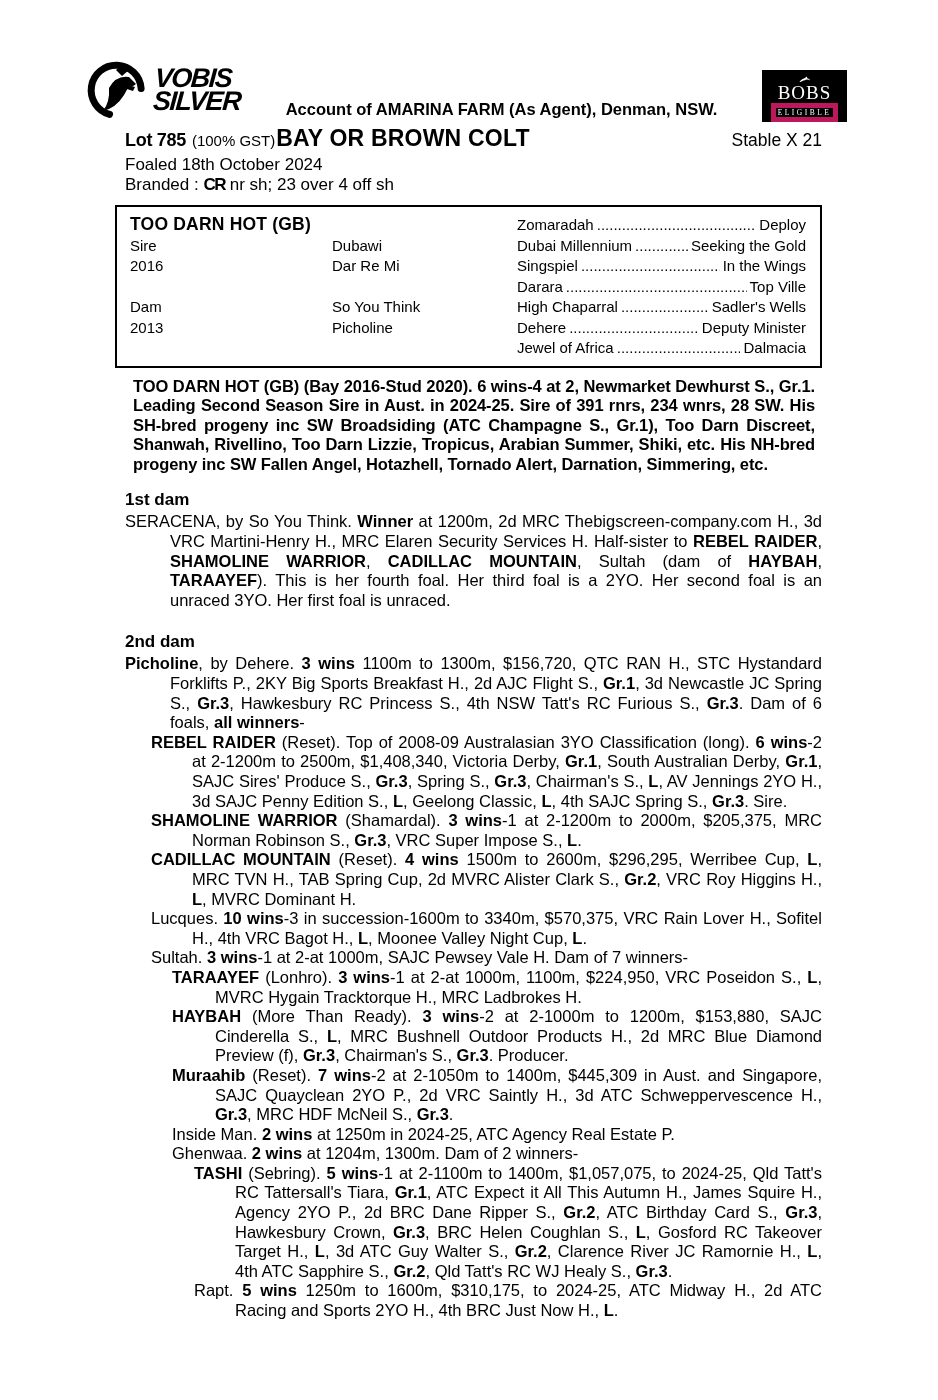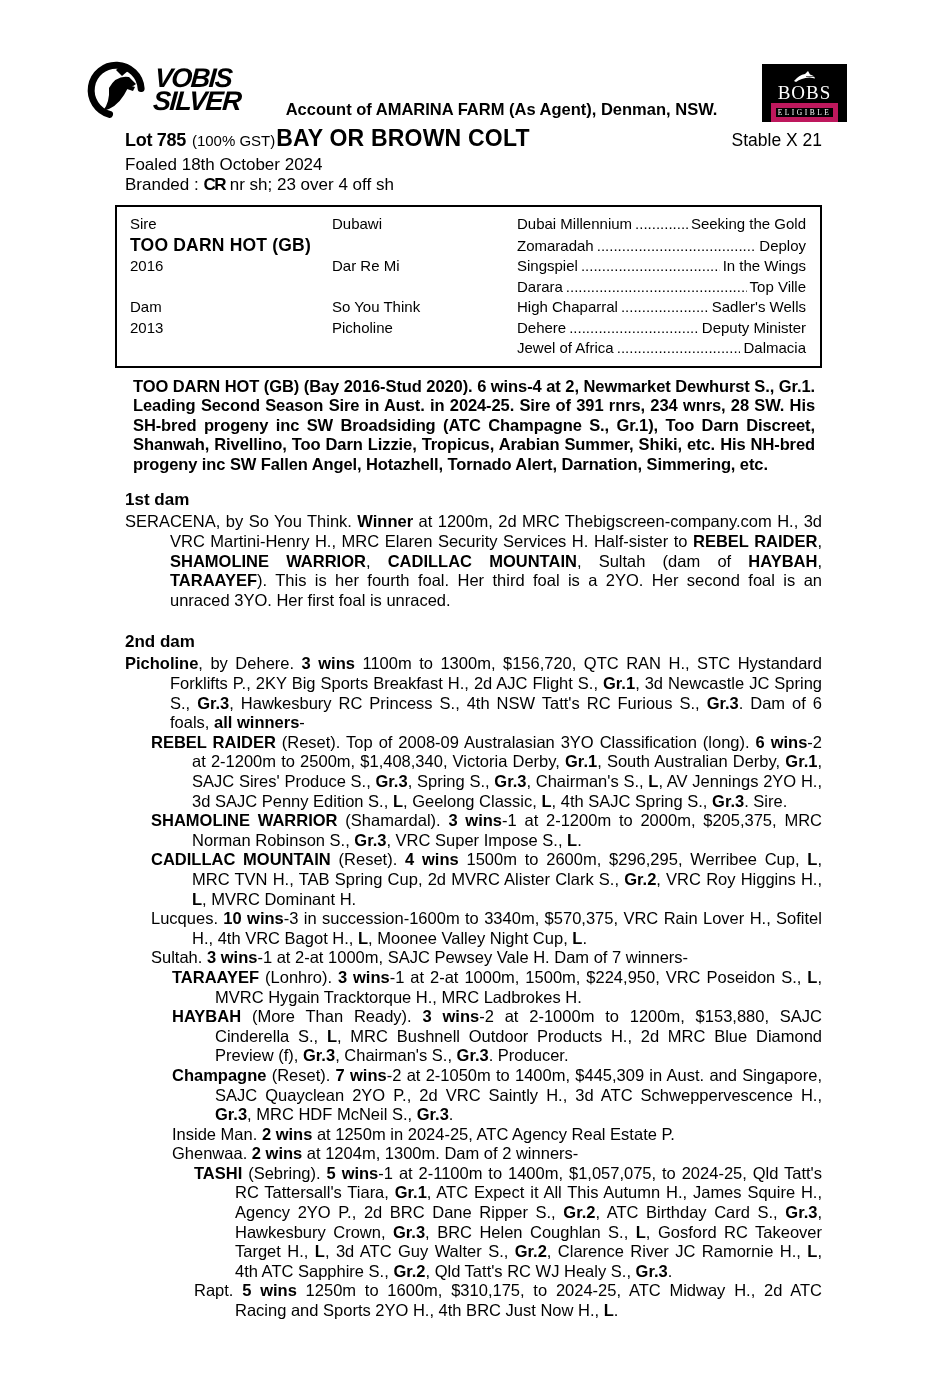--- a/index.html
+++ b/index.html
@@ -8,21 +8,21 @@
     background:#ffffff;color:#000;
     font-family:"Liberation Sans",sans-serif;
     overflow:hidden;box-sizing:border-box;padding-top:58px;
   }
   .content{margin-left:125px;margin-right:116px;}
   
   .header-row{display:flex;align-items:flex-end;}
   .logo{display:flex;align-items:center;gap:5px;margin-left:-40px;}
   .logo-text{font-style:italic;font-weight:bold;font-size:27px;line-height:23px;letter-spacing:-1.5px;transform:skewX(-4deg);}
   .account{flex:1;text-align:center;font-weight:bold;font-size:16.5px;padding-bottom:3px;}
-  .bobs{width:85px;height:58px;background:#000;color:#fff;text-align:center;margin-right:-25px;display:flex;flex-direction:column;align-items:center;justify-content:flex-start;padding-top:6px;box-sizing:border-box;}
+  .bobs{width:85px;height:52px;background:#000;color:#fff;text-align:center;margin-right:-25px;display:flex;flex-direction:column;align-items:center;justify-content:flex-start;padding-top:6px;box-sizing:border-box;}
   .bobs-title{font-family:"Liberation Serif",serif;font-size:19px;line-height:19px;letter-spacing:1px;margin-top:1px;}
   .bobs-sub{font-family:"Liberation Serif",serif;font-size:7.5px;letter-spacing:2.5px;border:5px solid #be185d;padding:0 2px;margin-top:1px;}
   .lot-row{display:flex;align-items:baseline;margin-top:3px;}
   .lot-num{font-weight:bold;font-size:18px;letter-spacing:-0.3px;}
   .gst{font-size:15px;margin:0 1px 0 6px;}
   .colt-title{font-weight:bold;font-size:23px;letter-spacing:0.2px;}
   .lot-spacer{flex:1;}
   .stable{font-weight:normal;font-size:17.5px;}
   .sub-row{display:flex;justify-content:space-between;font-size:17px;margin-top:3px;margin-bottom:10px;flex-direction:column;}
   .brandmark{font-weight:600;letter-spacing:-1.5px;}
@@ -91,35 +91,35 @@
       <span class="stable">Stable X 21</span>
     </div>
 
     <div class="sub-row">
       <span>Foaled 18th October 2024</span>
       <span><span>Branded : </span><span class="brandmark">CR</span><span> nr sh; 23 over 4 off sh</span></span>
     </div>
 
     <div class="ped-table">
       <div class="trow">
+        <div class="tc1 tname">TOO DARN HOT (GB)</div>
+        <div class="tc2"></div>
+        <div class="tc3">
+            <span class="gl">Zomaradah</span>
+            <span class="lead"></span>
+            <span class="gr">Deploy</span>
+          </div>
+      </div>
+      <div class="trow">
         <div class="tc1">Sire</div>
         <div class="tc2">Dubawi</div>
         <div class="tc3">
             <span class="gl">Dubai Millennium</span>
             <span class="lead"></span>
             <span class="gr">Seeking the Gold</span>
-          </div>
-      </div>
-      <div class="trow">
-        <div class="tc1 tname">TOO DARN HOT (GB)</div>
-        <div class="tc2"></div>
-        <div class="tc3">
-            <span class="gl">Zomaradah</span>
-            <span class="lead"></span>
-            <span class="gr">Deploy</span>
           </div>
       </div>
       <div class="trow">
         <div class="tc1">2016</div>
         <div class="tc2">Dar Re Mi</div>
         <div class="tc3">
             <span class="gl">Singspiel</span>
             <span class="lead"></span>
             <span class="gr">In the Wings</span>
           </div>
@@ -170,23 +170,23 @@
       </div>
 
     <h3 class="dam-head two">2nd dam</h3>
     <div>
         <p class="ped lvl0"><span class="b">Picholine</span><span>, by Dehere. </span><span class="b">3 wins</span><span> 1100m to 1300m, $156,720, QTC RAN H., STC Hystandard Forklifts P., 2KY Big Sports Breakfast H., 2d AJC Flight S., </span><span class="b">Gr.1</span><span>, 3d Newcastle JC Spring S., </span><span class="b">Gr.3</span><span>, Hawkesbury RC Princess S., 4th NSW Tatt's RC Furious S., </span><span class="b">Gr.3</span><span>. Dam of 6 foals, </span><span class="b">all winners</span><span>-</span></p>
         <p class="ped lvl1"><span class="b">REBEL RAIDER</span><span> (Reset). Top of 2008-09 Australasian 3YO Classification (long). </span><span class="b">6 wins</span><span>-2 at 2-1200m to 2500m, $1,408,340, Victoria Derby, </span><span class="b">Gr.1</span><span>, South Australian Derby, </span><span class="b">Gr.1</span><span>, SAJC Sires' Produce S., </span><span class="b">Gr.3</span><span>, Spring S., </span><span class="b">Gr.3</span><span>, Chairman's S., </span><span class="b">L</span><span>, AV Jennings 2YO H., 3d SAJC Penny Edition S., </span><span class="b">L</span><span>, Geelong Classic, </span><span class="b">L</span><span>, 4th SAJC Spring S., </span><span class="b">Gr.3</span><span>. Sire.</span></p>
         <p class="ped lvl1"><span class="b">SHAMOLINE WARRIOR</span><span> (Shamardal). </span><span class="b">3 wins</span><span>-1 at 2-1200m to 2000m, $205,375, MRC Norman Robinson S., </span><span class="b">Gr.3</span><span>, VRC Super Impose S., </span><span class="b">L</span><span>.</span></p>
         <p class="ped lvl1"><span class="b">CADILLAC MOUNTAIN</span><span> (Reset). </span><span class="b">4 wins</span><span> 1500m to 2600m, $296,295, Werribee Cup, </span><span class="b">L</span><span>, MRC TVN H., TAB Spring Cup, 2d MVRC Alister Clark S., </span><span class="b">Gr.2</span><span>, VRC Roy Higgins H., </span><span class="b">L</span><span>, MVRC Dominant H.</span></p>
         <p class="ped lvl1"><span>Lucques. </span><span class="b">10 wins</span><span>-3 in succession-1600m to 3340m, $570,375, VRC Rain Lover H., Sofitel H., 4th VRC Bagot H., </span><span class="b">L</span><span>, Moonee Valley Night Cup, </span><span class="b">L</span><span>.</span></p>
         <p class="ped lvl1"><span>Sultah. </span><span class="b">3 wins</span><span>-1 at 2-at 1000m, SAJC Pewsey Vale H. Dam of 7 winners-</span></p>
-        <p class="ped lvl2"><span class="b">TARAAYEF</span><span> (Lonhro). </span><span class="b">3 wins</span><span>-1 at 2-at 1000m, 1500m, $224,950, VRC Poseidon S., </span><span class="b">L</span><span>, MVRC Hygain Tracktorque H., MRC Ladbrokes H.</span></p>
+        <p class="ped lvl2"><span class="b">TARAAYEF</span><span> (Lonhro). </span><span class="b">3 wins</span><span>-1 at 2-at 1000m, 1100m, $224,950, VRC Poseidon S., </span><span class="b">L</span><span>, MVRC Hygain Tracktorque H., MRC Ladbrokes H.</span></p>
         <p class="ped lvl2"><span class="b">HAYBAH</span><span> (More Than Ready). </span><span class="b">3 wins</span><span>-2 at 2-1000m to 1200m, $153,880, SAJC Cinderella S., </span><span class="b">L</span><span>, MRC Bushnell Outdoor Products H., 2d MRC Blue Diamond Preview (f), </span><span class="b">Gr.3</span><span>, Chairman's S., </span><span class="b">Gr.3</span><span>. Producer.</span></p>
-        <p class="ped lvl2"><span class="b">Champagne</span><span> (Reset). </span><span class="b">7 wins</span><span>-2 at 2-1050m to 1400m, $445,309 in Aust. and Singapore, SAJC Quayclean 2YO P., 2d VRC Saintly H., 3d ATC Schweppervescence H., </span><span class="b">Gr.3</span><span>, MRC HDF McNeil S., </span><span class="b">Gr.3</span><span>.</span></p>
+        <p class="ped lvl2"><span class="b">Muraahib</span><span> (Reset). </span><span class="b">7 wins</span><span>-2 at 2-1050m to 1400m, $445,309 in Aust. and Singapore, SAJC Quayclean 2YO P., 2d VRC Saintly H., 3d ATC Schweppervescence H., </span><span class="b">Gr.3</span><span>, MRC HDF McNeil S., </span><span class="b">Gr.3</span><span>.</span></p>
         <p class="ped lvl2"><span>Inside Man. </span><span class="b">2 wins</span><span> at 1250m in 2024-25, ATC Agency Real Estate P.</span></p>
         <p class="ped lvl2"><span>Ghenwaa. </span><span class="b">2 wins</span><span> at 1204m, 1300m. Dam of 2 winners-</span></p>
         <p class="ped lvl3"><span class="b">TASHI</span><span> (Sebring). </span><span class="b">5 wins</span><span>-1 at 2-1100m to 1400m, $1,057,075, to 2024-25, Qld Tatt's RC Tattersall's Tiara, </span><span class="b">Gr.1</span><span>, ATC Expect it All This Autumn H., James Squire H., Agency 2YO P., 2d BRC Dane Ripper S., </span><span class="b">Gr.2</span><span>, ATC Birthday Card S., </span><span class="b">Gr.3</span><span>, Hawkesbury Crown, </span><span class="b">Gr.3</span><span>, BRC Helen Coughlan S., </span><span class="b">L</span><span>, Gosford RC Takeover Target H., </span><span class="b">L</span><span>, 3d ATC Guy Walter S., </span><span class="b">Gr.2</span><span>, Clarence River JC Ramornie H., </span><span class="b">L</span><span>, 4th ATC Sapphire S., </span><span class="b">Gr.2</span><span>, Qld Tatt's RC WJ Healy S., </span><span class="b">Gr.3</span><span>.</span></p>
         <p class="ped lvl3"><span>Rapt. </span><span class="b">5 wins</span><span> 1250m to 1600m, $310,175, to 2024-25, ATC Midway H., 2d ATC Racing and Sports 2YO H., 4th BRC Just Now H., </span><span class="b">L</span><span>.</span></p>
       </div>
 
   </div>
 </div>
 
 </body></html>

